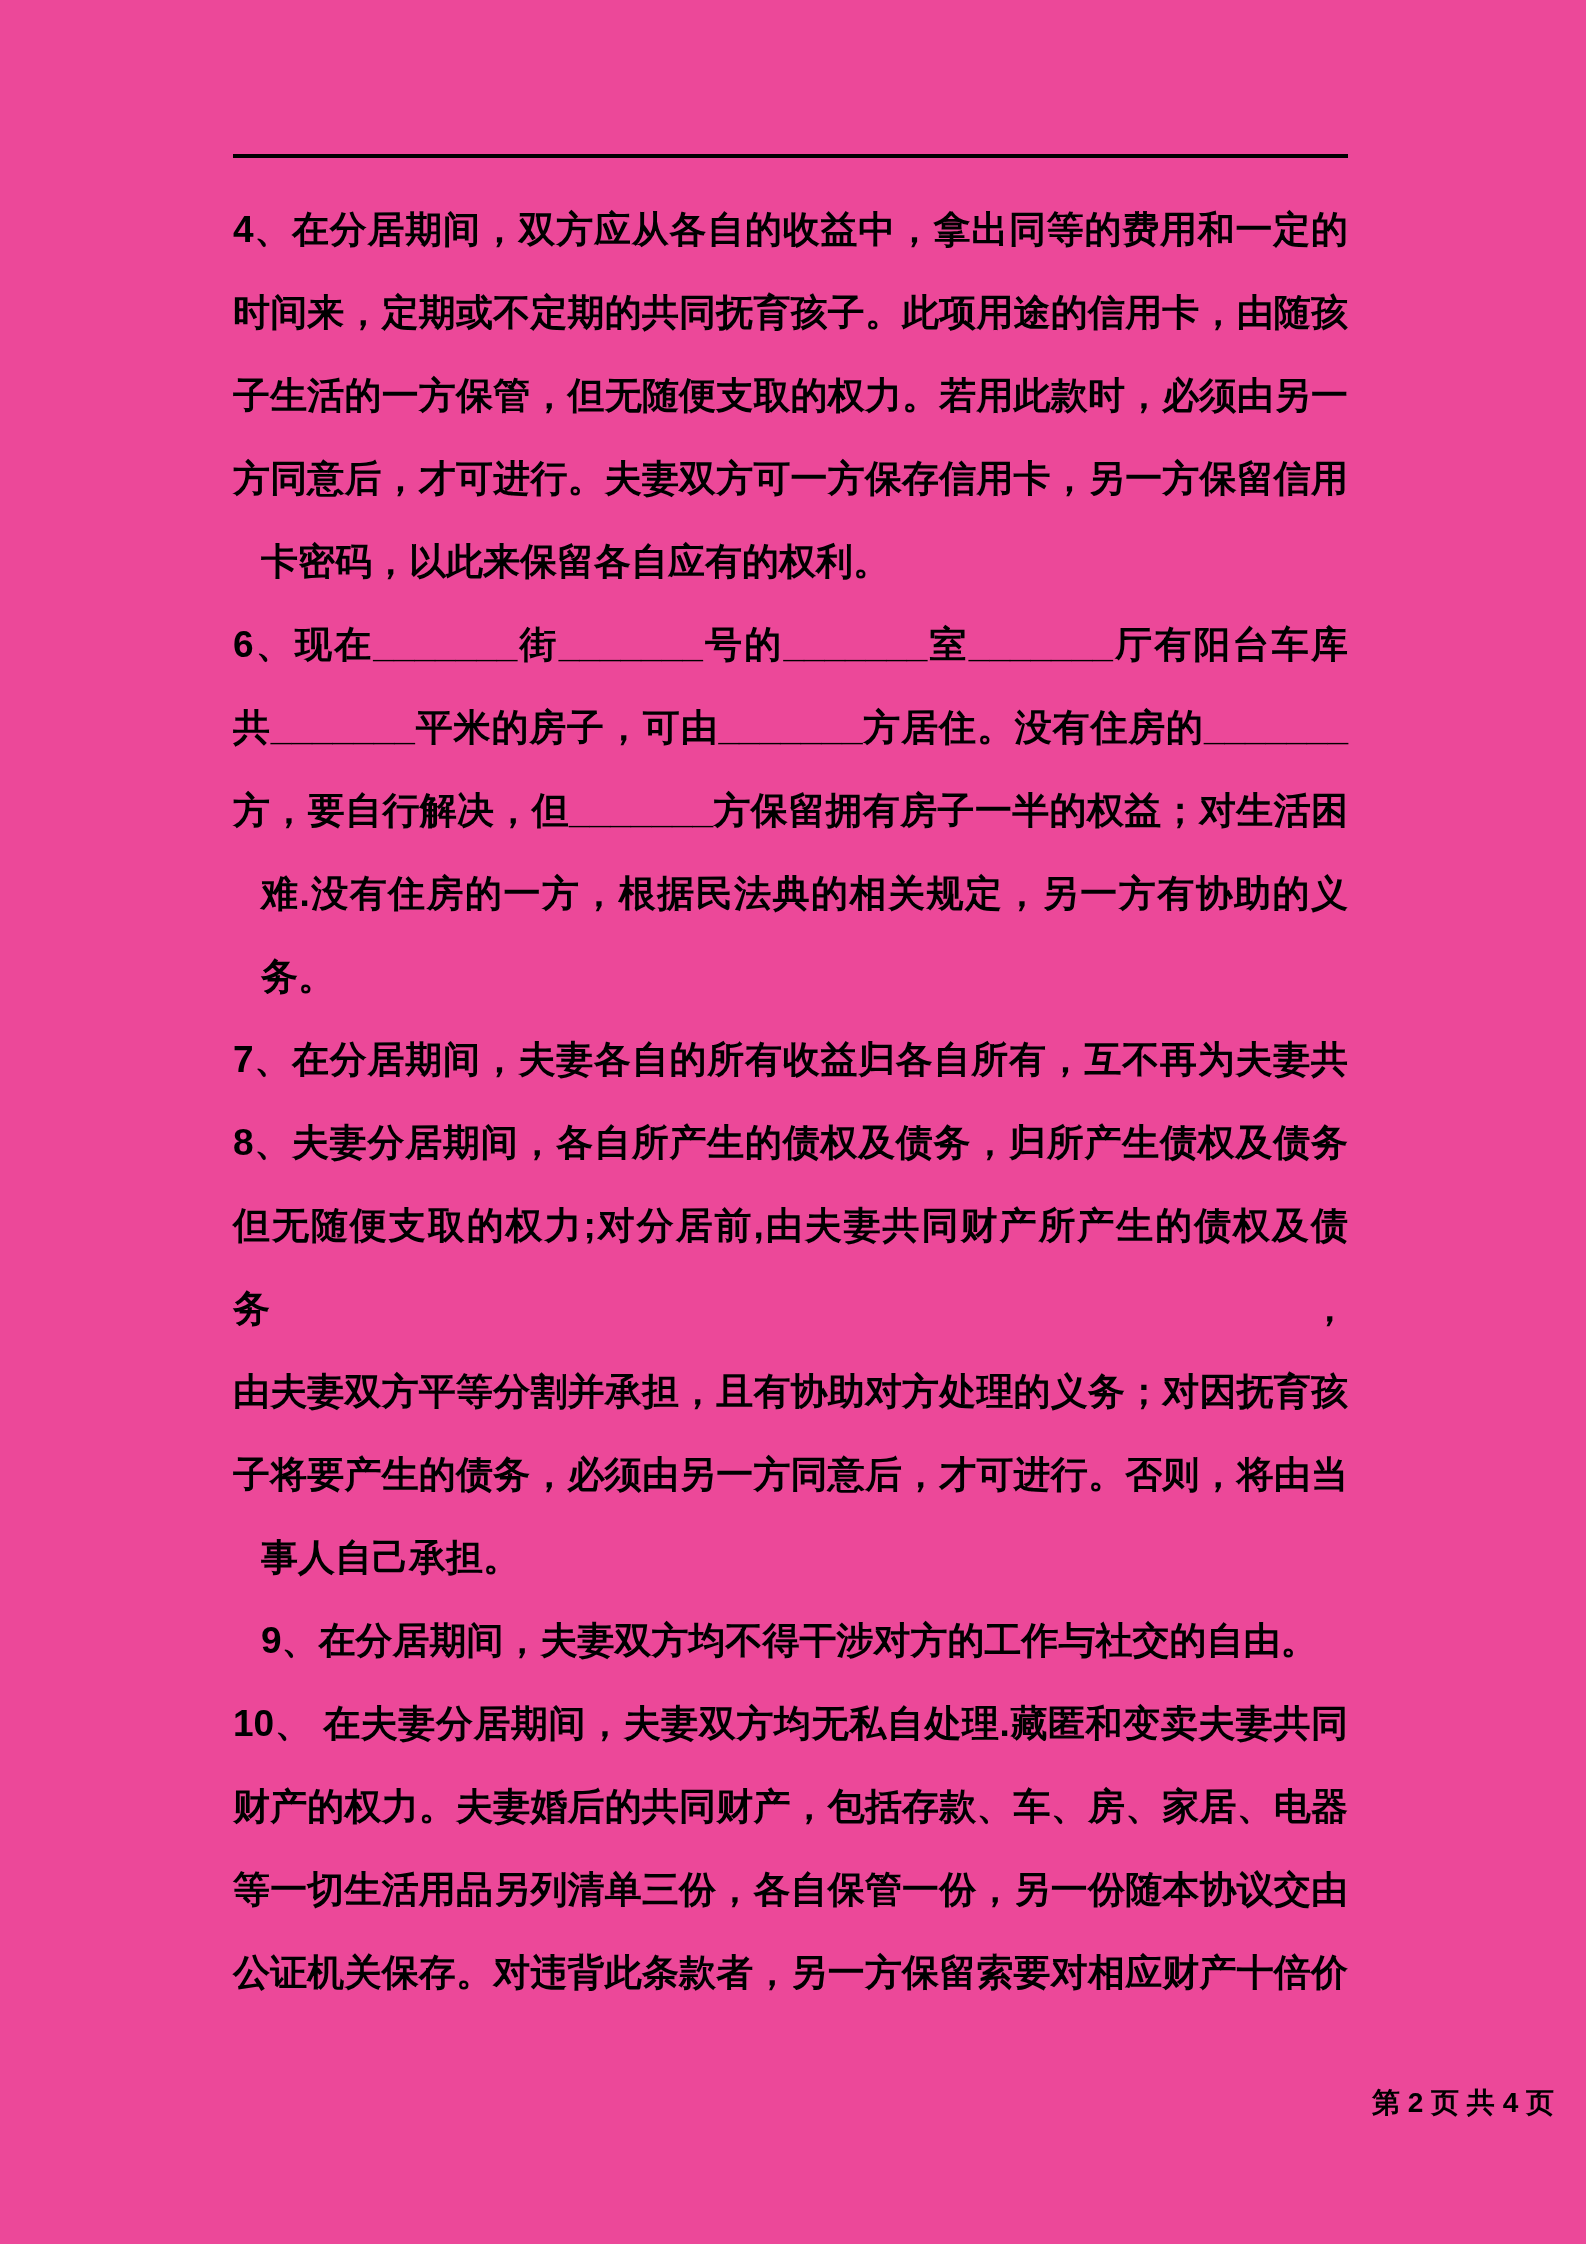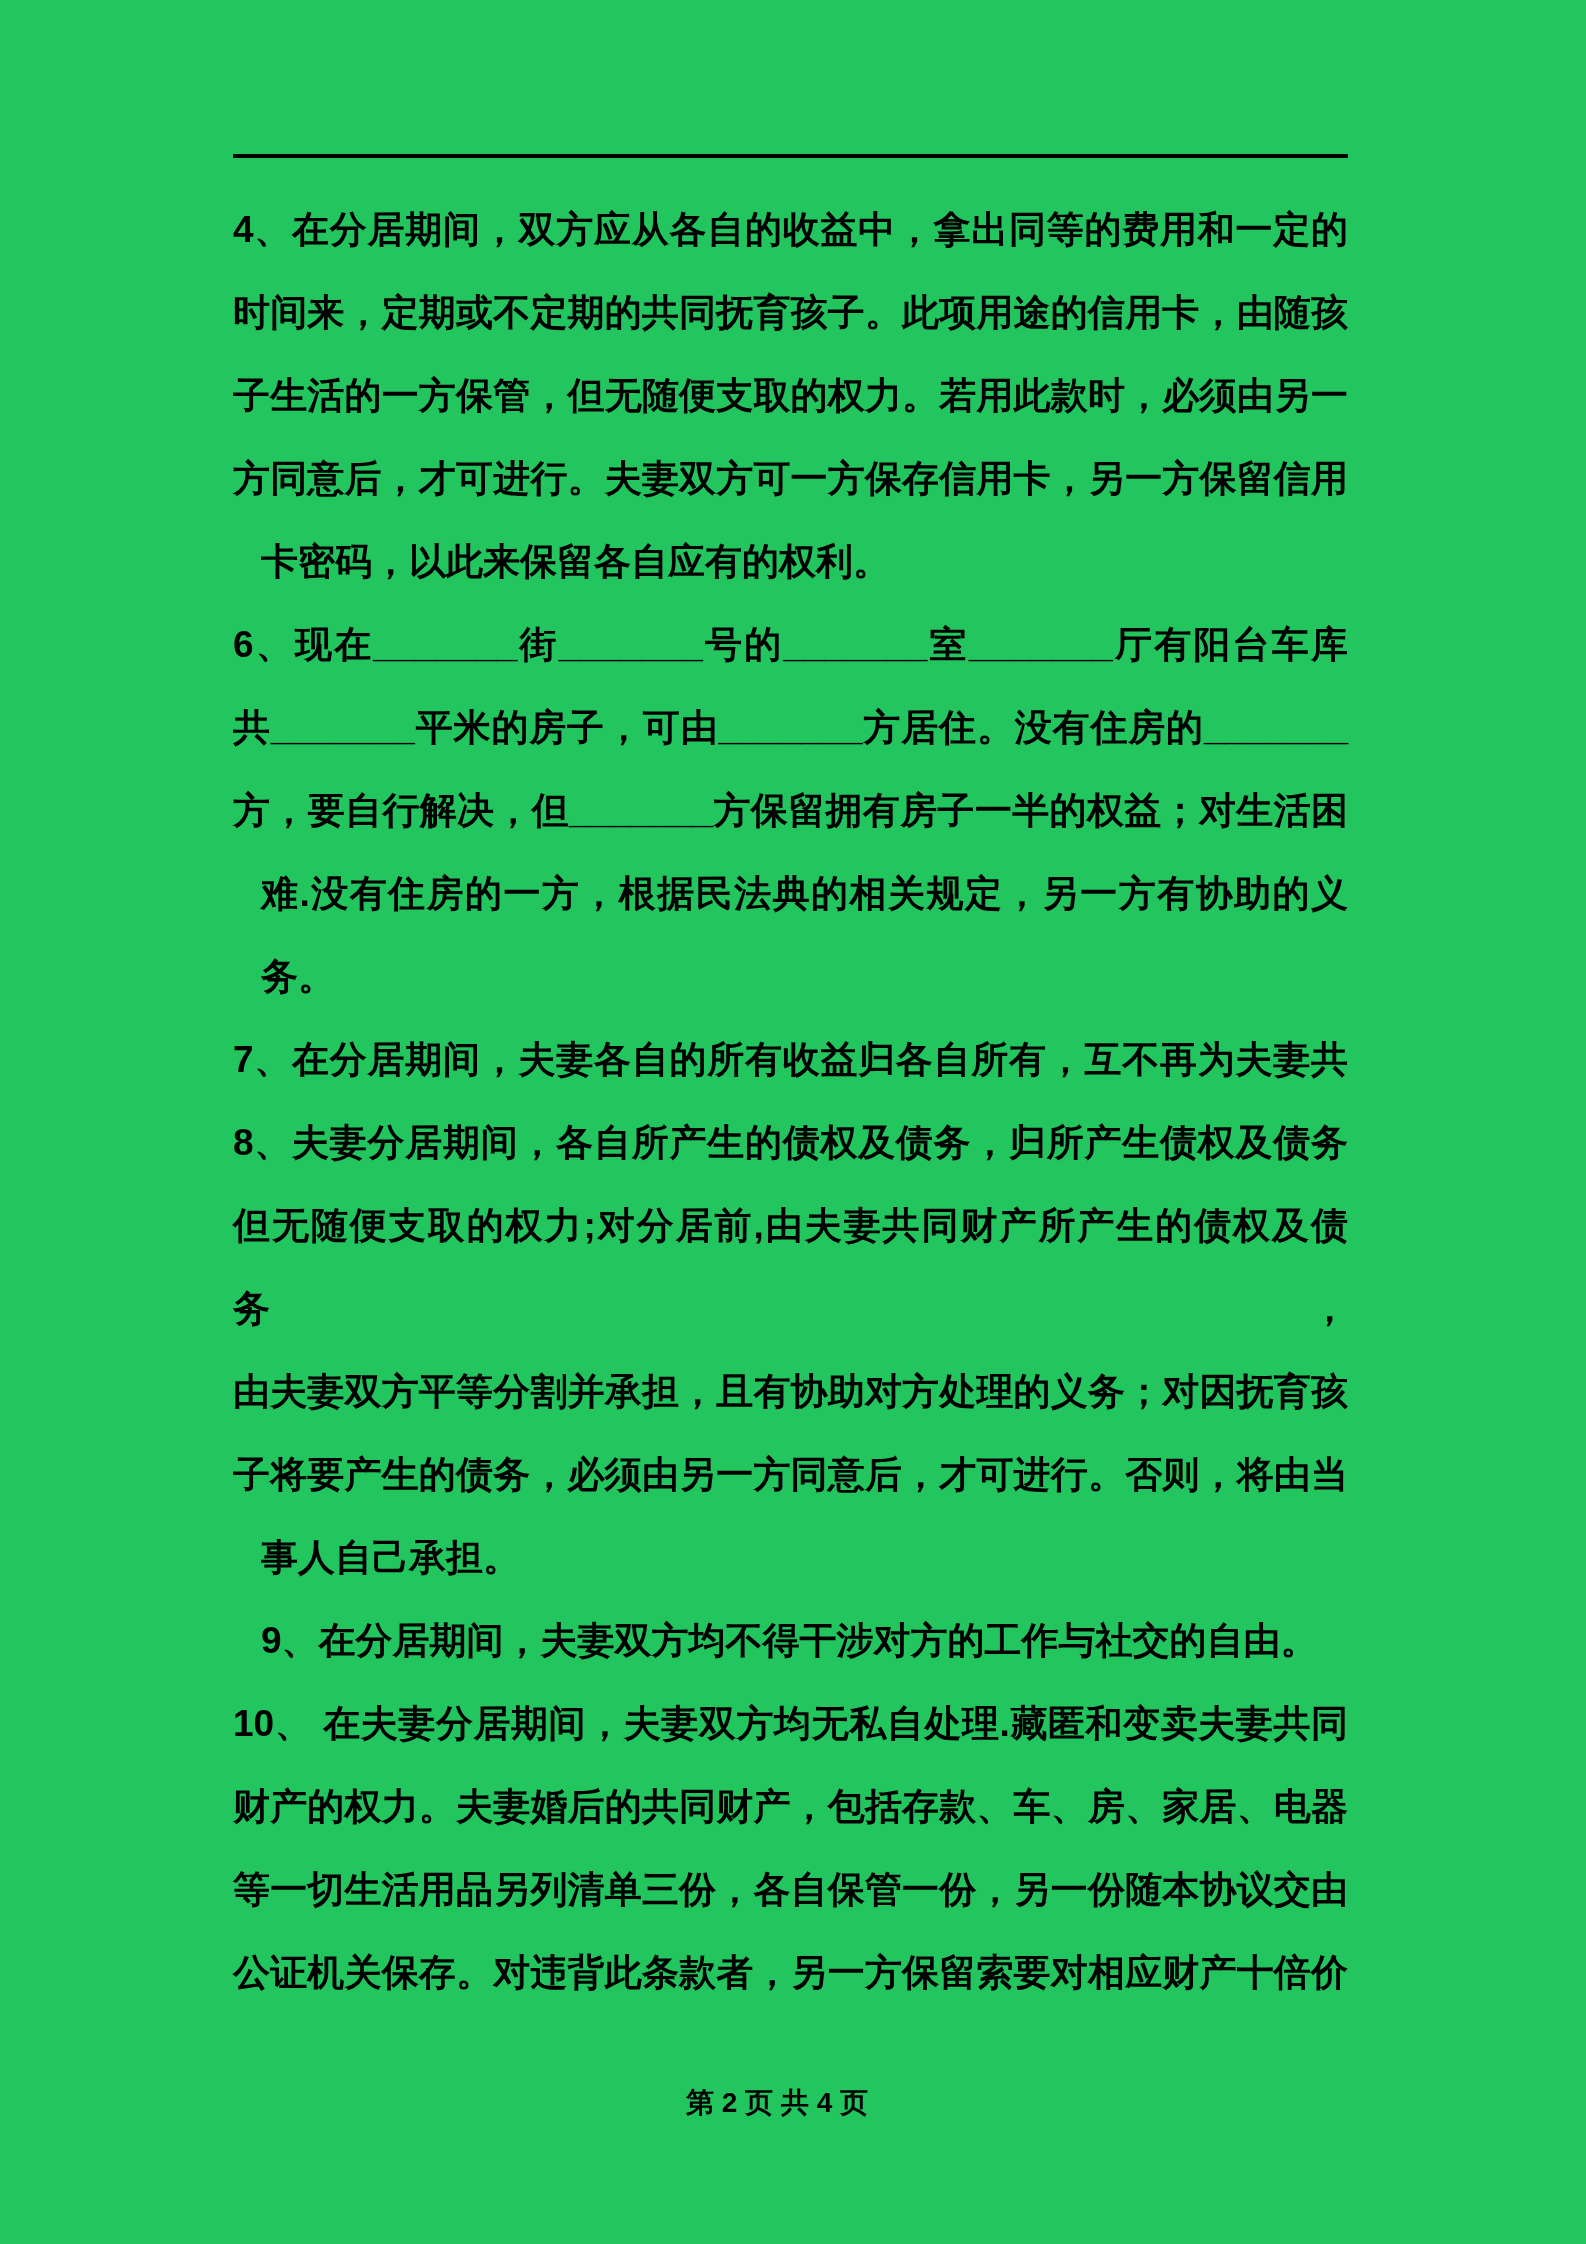--- a/index.html
+++ b/index.html
@@ -8,21 +8,21 @@
     width: 1586px;
     height: 2244px;
     position: relative;
     font-family: "Liberation Sans", "DejaVu Sans", sans-serif;
     overflow: hidden;
   }
   .page {
     position: absolute;
     left: 0; top: 0;
     width: 1586px; height: 2244px;
-    background: #22c55e;
+    background: #ec4899;
   }
   .header-rule {
     position: absolute;
     left: 233px;
     top: 154px;
     width: 1115px;
     height: 4px;
     background: #000000;
   }
   .content {
@@ -44,21 +44,21 @@
   }
   .line.pl {
     text-align-last: left;
     margin-left: 28px;
   }
   .footer {
     position: absolute;
     left: 0;
     top: 2082px;
     width: 1554px;
-    text-align: center;
+    text-align: right;
     color: #000000;
     font-size: 28px;
     font-weight: 700;
     line-height: 42px;
   }
 </style>
 </head>
 <body>
 
 <div class="page">

